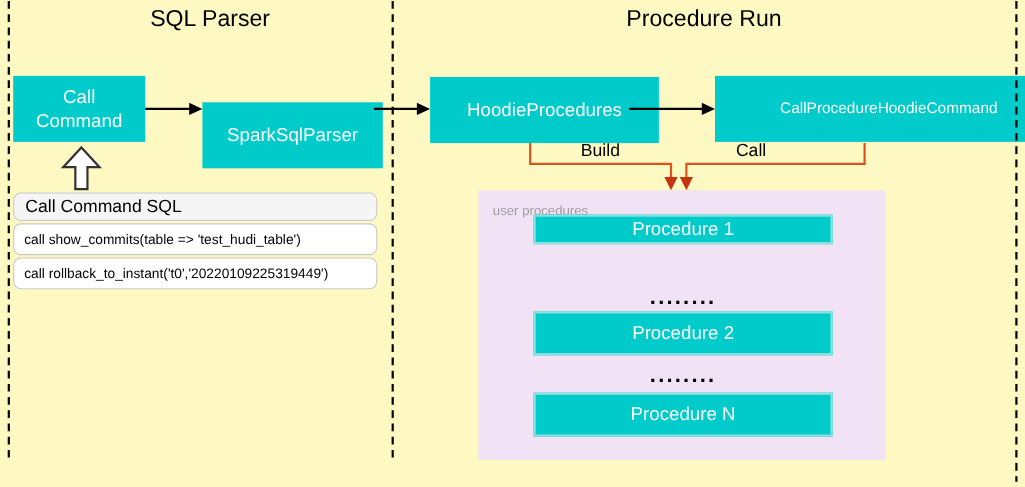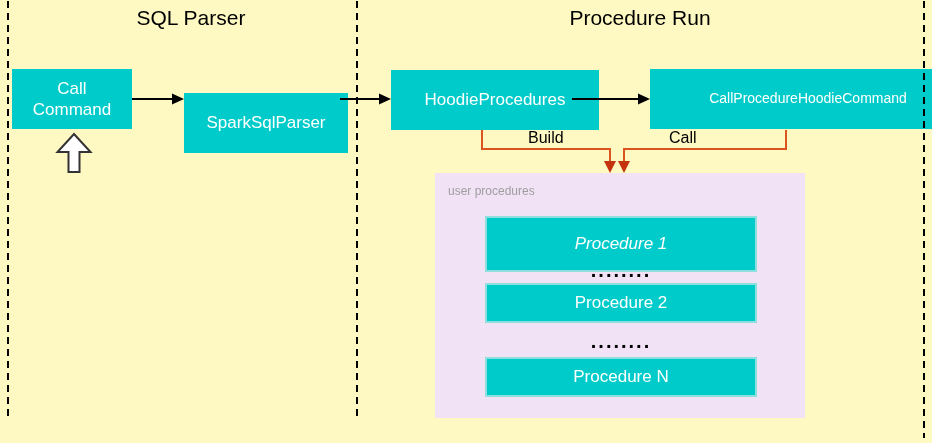--- a/index.html
+++ b/index.html
@@ -45,33 +45,38 @@
 </head>
 <body>
 
 <div class="canvas">
 
   <div class="section-title" style="left:61px;">SQL Parser</div>
   <div class="section-title" style="left:510px;">Procedure Run</div>
 
   <div class="user-procs">
     <div class="user-procs-label">user procedures</div>
-    <div class="proc-box" style="top:43px; height:56px;font-style:italic;">Procedure 1</div>
+    <div class="proc-box" style="top:22px; height:27px;">Procedure 1</div>
     <div class="dots" style="top:87px;">........</div>
     <div class="proc-box" style="top:110px; height:40px;">Procedure 2</div>
     <div class="dots" style="top:158px;">........</div>
     <div class="proc-box" style="top:184px; height:40px;">Procedure N</div>
   </div>
 
   <div class="node" style="left:12px; top:69px; width:120px; height:60px;">Call
 Command</div>
   <div class="node" style="left:184px; top:69px; width:164px; height:60px;margin-top:24px;">SparkSqlParser</div>
   <div class="node" style="left:391px; top:70px; width:208px; height:60px;">HoodieProcedures</div>
   <div class="node" style="left:650px; top:69px; width:316px; height:60px; font-size:14px;">CallProcedureHoodieCommand</div>
 
+  <div class="sql-panel">
+    <div class="sql-card sql-header">Call Command SQL</div>
+    <div class="sql-card sql-row">call show_commits(table =&gt; 'test_hudi_table')</div>
+    <div class="sql-card sql-row">call rollback_to_instant('t0','20220109225319449')</div>
+  </div>
 
   <svg class="layer" width="932" height="443" viewBox="0 0 932 443">
 
     <path class="dashed" d="M8 1 V420"></path>
     <path class="dashed" d="M357 1 V420"></path>
     <path class="dashed" d="M924 1 V438"></path>
 
     <g>
       <line class="flow" x1="132" y1="99" x2="173" y2="99"></line>
       <polygon class="flow-head" points="184,99 172,93.5 172,104.5"></polygon>

